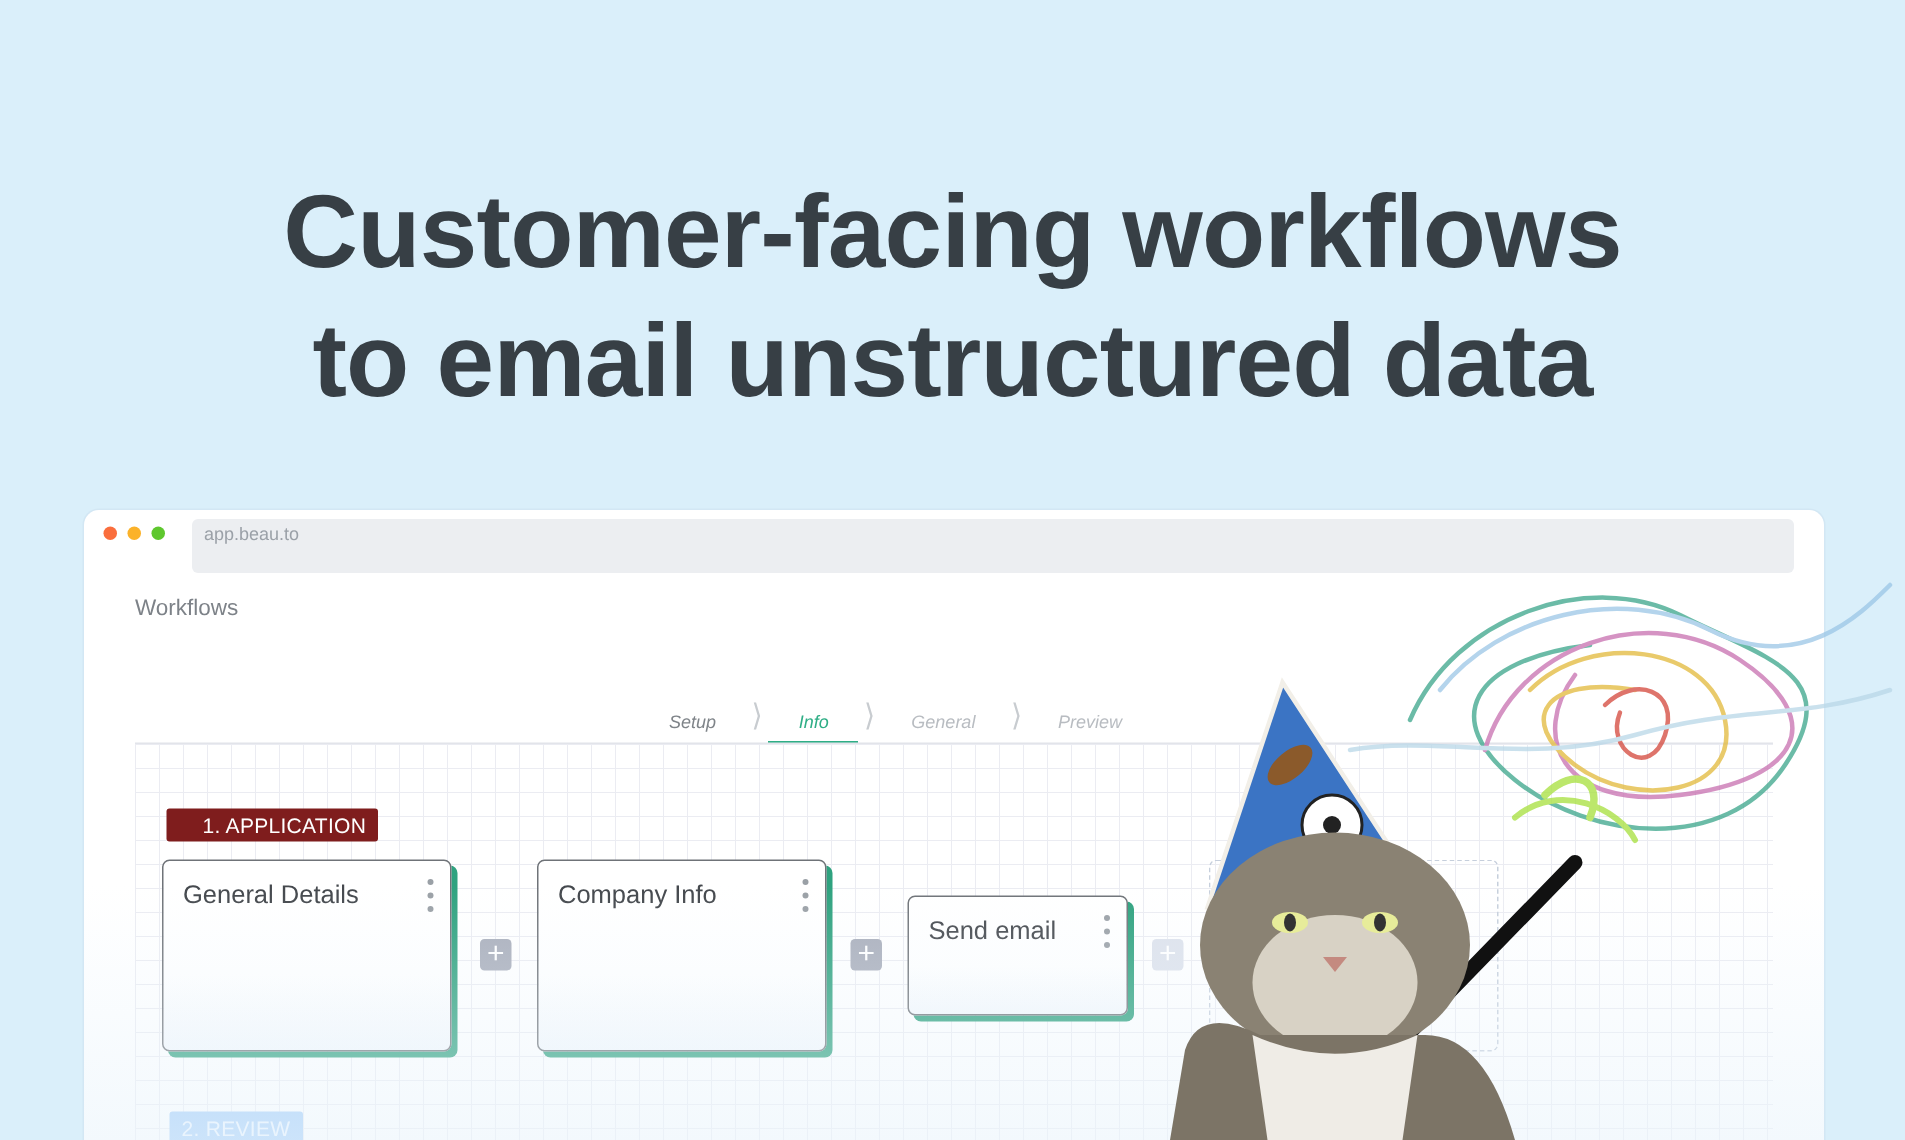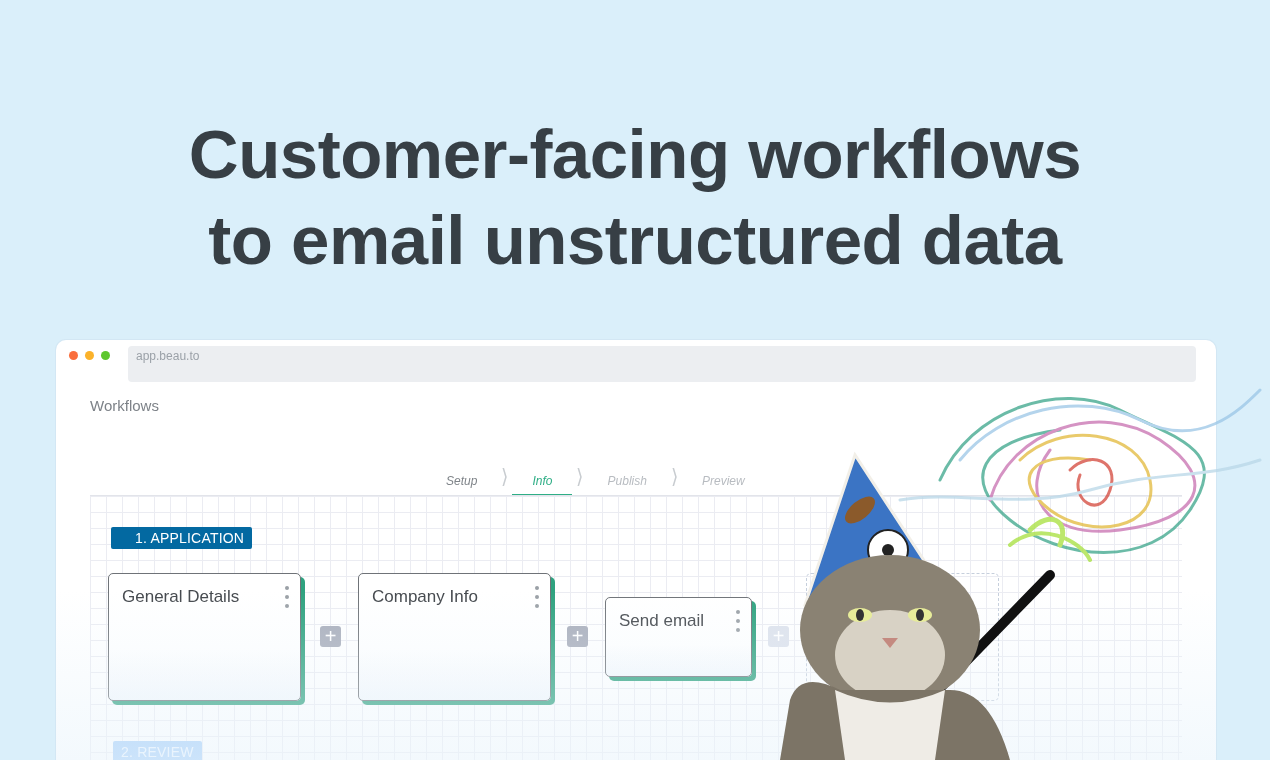--- a/index.html
+++ b/index.html
@@ -86,21 +86,21 @@
       width: 100%; height: 200px;
       background: linear-gradient(to bottom, rgba(255,255,255,0) 0%, rgba(235,245,252,0.7) 100%);
       pointer-events: none;
     }
     .stage-badge {
       position: absolute;
       font-size: 14px; color: #ffffff;
       padding: 3px 8px; border-radius: 2px;
       letter-spacing: 0.2px;
     }
-    .stage-badge.app { left: 55px; top: 187px; background: #0369a1; padding-left: 24px; }
+    .stage-badge.app { left: 55px; top: 199px; background: #7f1d1d; padding-left: 24px; }
     .stage-badge.review { left: 57px; top: 401px; background: #9ecaf8; color: #e8f3ff; }
     .card {
       position: absolute;
       background: linear-gradient(to bottom, #ffffff 60%, #f4f8fc 100%);
       border: 1.5px solid #6f7378;
       border-radius: 5px;
       box-shadow: 4px 4px 0 0 #2fa27f;
     }
     .card-title {
       position: absolute; left: 13px; top: 13px;
@@ -147,21 +147,21 @@
     <div class="urlbar">app.beau.to</div>
   </div>
 
   <div class="crumb">Workflows</div>
 
   <div class="steps">
     <div class="step done">Setup</div>
     <span class="chev">❭</span>
     <div class="step active">Info</div>
     <span class="chev">❭</span>
-    <div class="step">Publish</div>
+    <div class="step">General</div>
     <span class="chev">❭</span>
     <div class="step">Preview</div>
   </div>
 
   <div class="header-rule"></div>
   <div class="grid"></div>
 
   <div class="stage-badge app">1. APPLICATION</div>
 
   <div class="card c1">

